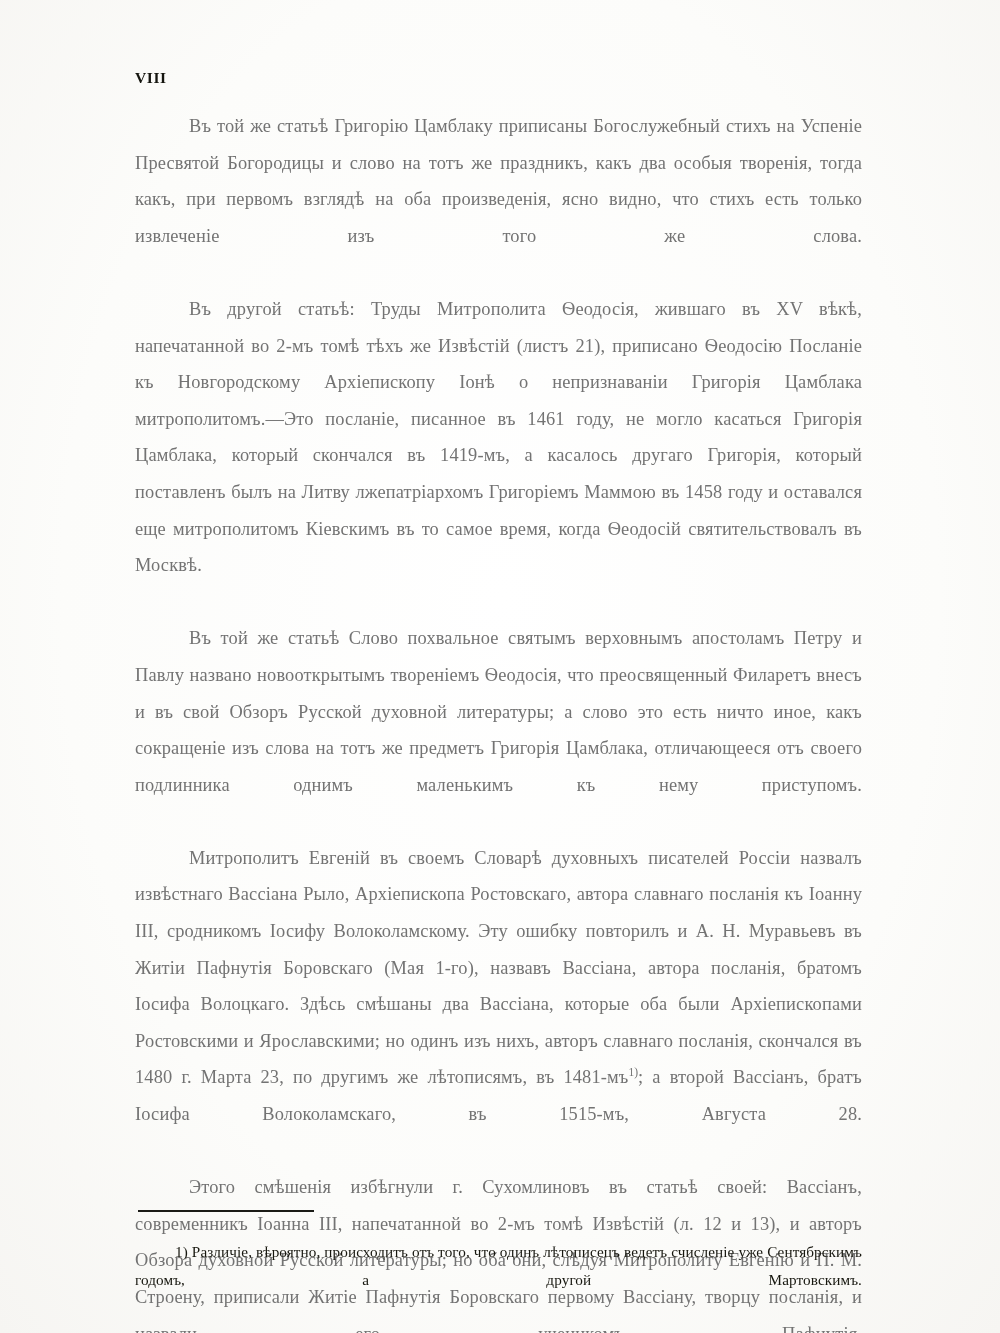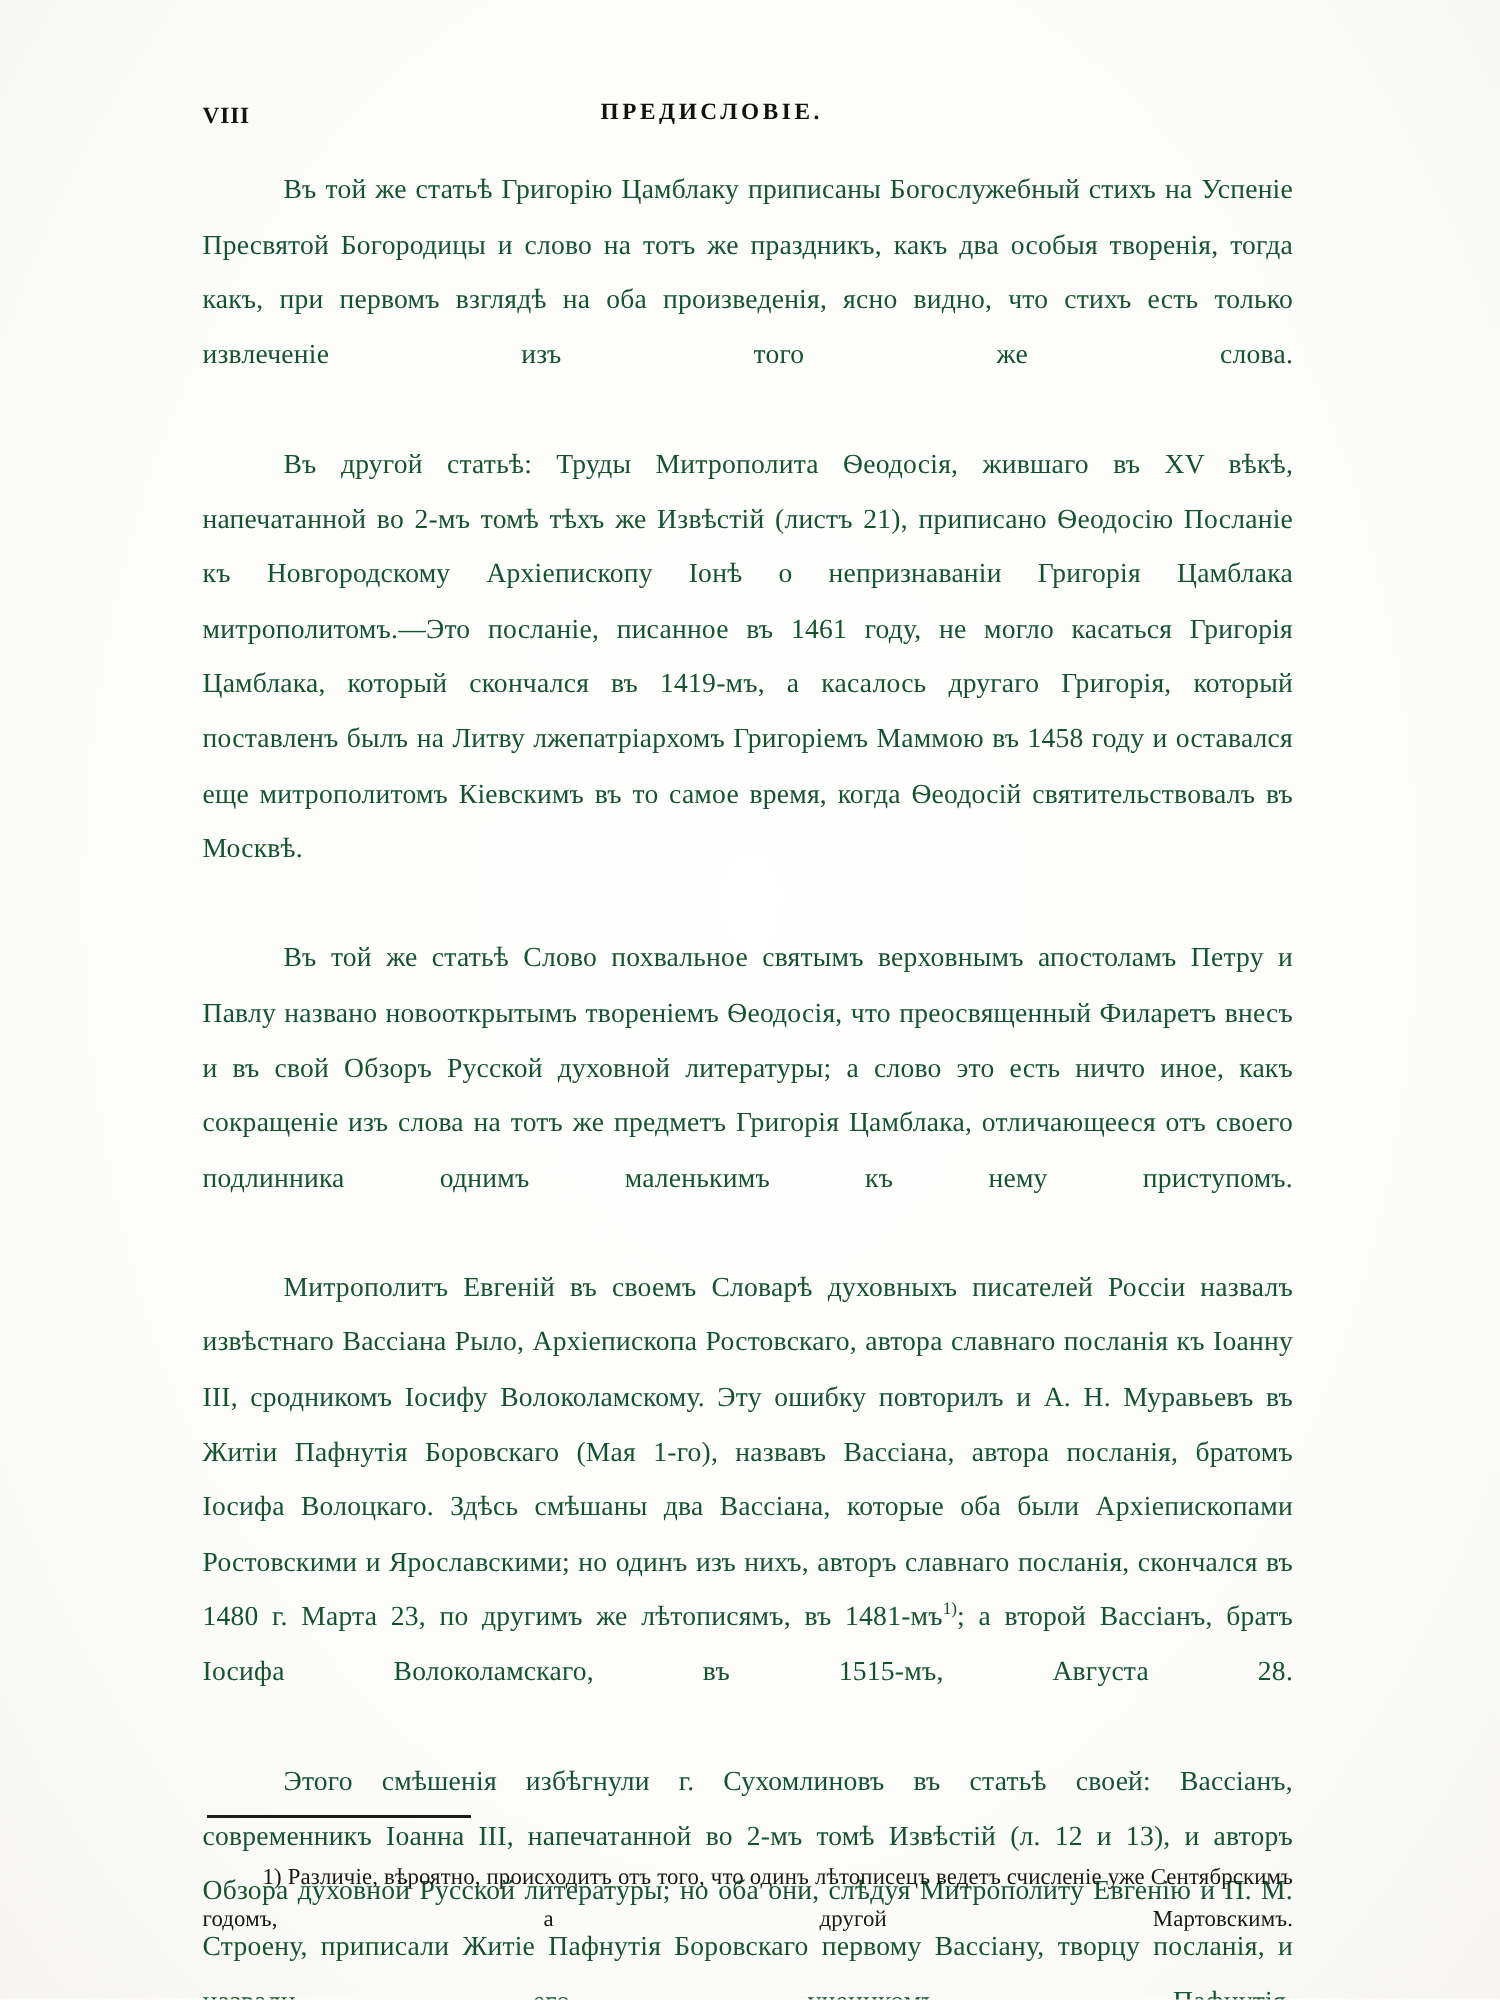--- a/index.html
+++ b/index.html
@@ -69,21 +69,21 @@
   }
   p.para {
     margin: 0 0 0 0;
     text-indent: 54px;
     text-align: justify;
     text-justify: inter-word;
     font-size: 18.4px;
     line-height: 36.6px;
     letter-spacing: 0.15px;
     word-spacing: 0.6px;
-    color: #14532d;
+    color: #737373;
     -webkit-font-smoothing: none;
   }
   p.para + p.para {
     margin-top: 0px;
   }
   
   p.para::after {
     content: "";
     display: inline-block;
     width: 100%;
@@ -128,21 +128,20 @@
 </style>
 </head>
 <body>
 
 <div class="paper"></div>
 
 <div class="page">
 
   <div class="running-head">
     <span class="folio">VIII</span>
-    <span class="head-title">ПРЕДИСЛОВІЕ.</span>
   </div>
 
   <div class="textblock">
 
     <p class="para">Въ той же статьѣ Григорію Цамблаку приписаны Богослужебный стихъ на Успеніе Пресвятой Богородицы и слово на тотъ же праздникъ, какъ два особыя творенія, тогда какъ, при первомъ взглядѣ на оба произведенія, ясно видно, что стихъ есть только извлеченіе изъ того же слова.</p>
 
     <p class="para"><span>Въ другой статьѣ: </span><span class="ital">Труды Митрополита Ѳеодосія</span><span>, жившаго въ XV вѣкѣ, напечатанной во 2-мъ томѣ тѣхъ же Извѣстій (листъ 21), приписано Ѳеодосію Посланіе къ Новгородскому Архіепископу Іонѣ о непризнаваніи Григорія Цамблака митрополитомъ.—Это посланіе, писанное въ 1461 году, не могло касаться Григорія Цамблака, который скончался въ 1419-мъ, а касалось другаго Григорія, который поставленъ былъ на Литву лжепатріархомъ Григоріемъ Маммою въ 1458 году и оставался еще митрополитомъ Кіевскимъ въ то самое время, когда Ѳеодосій святительствовалъ въ Москвѣ.</span></p>
 
     <p class="para">Въ той же статьѣ Слово похвальное святымъ верховнымъ апостоламъ Петру и Павлу названо новооткрытымъ твореніемъ Ѳеодосія, что преосвященный Филаретъ внесъ и въ свой Обзоръ Русской духовной литературы; а слово это есть ничто иное, какъ сокращеніе изъ слова на тотъ же предметъ Григорія Цамблака, отличающееся отъ своего подлинника однимъ маленькимъ къ нему приступомъ.</p>
 

